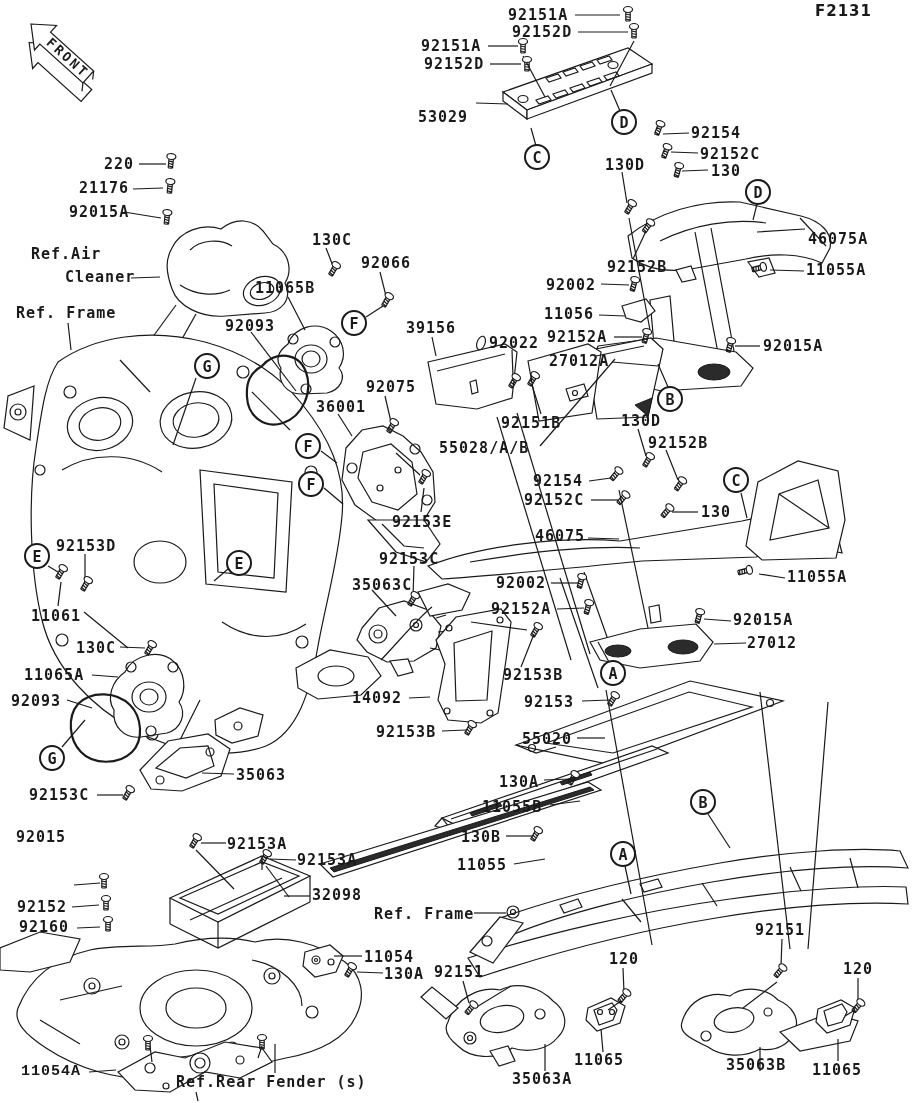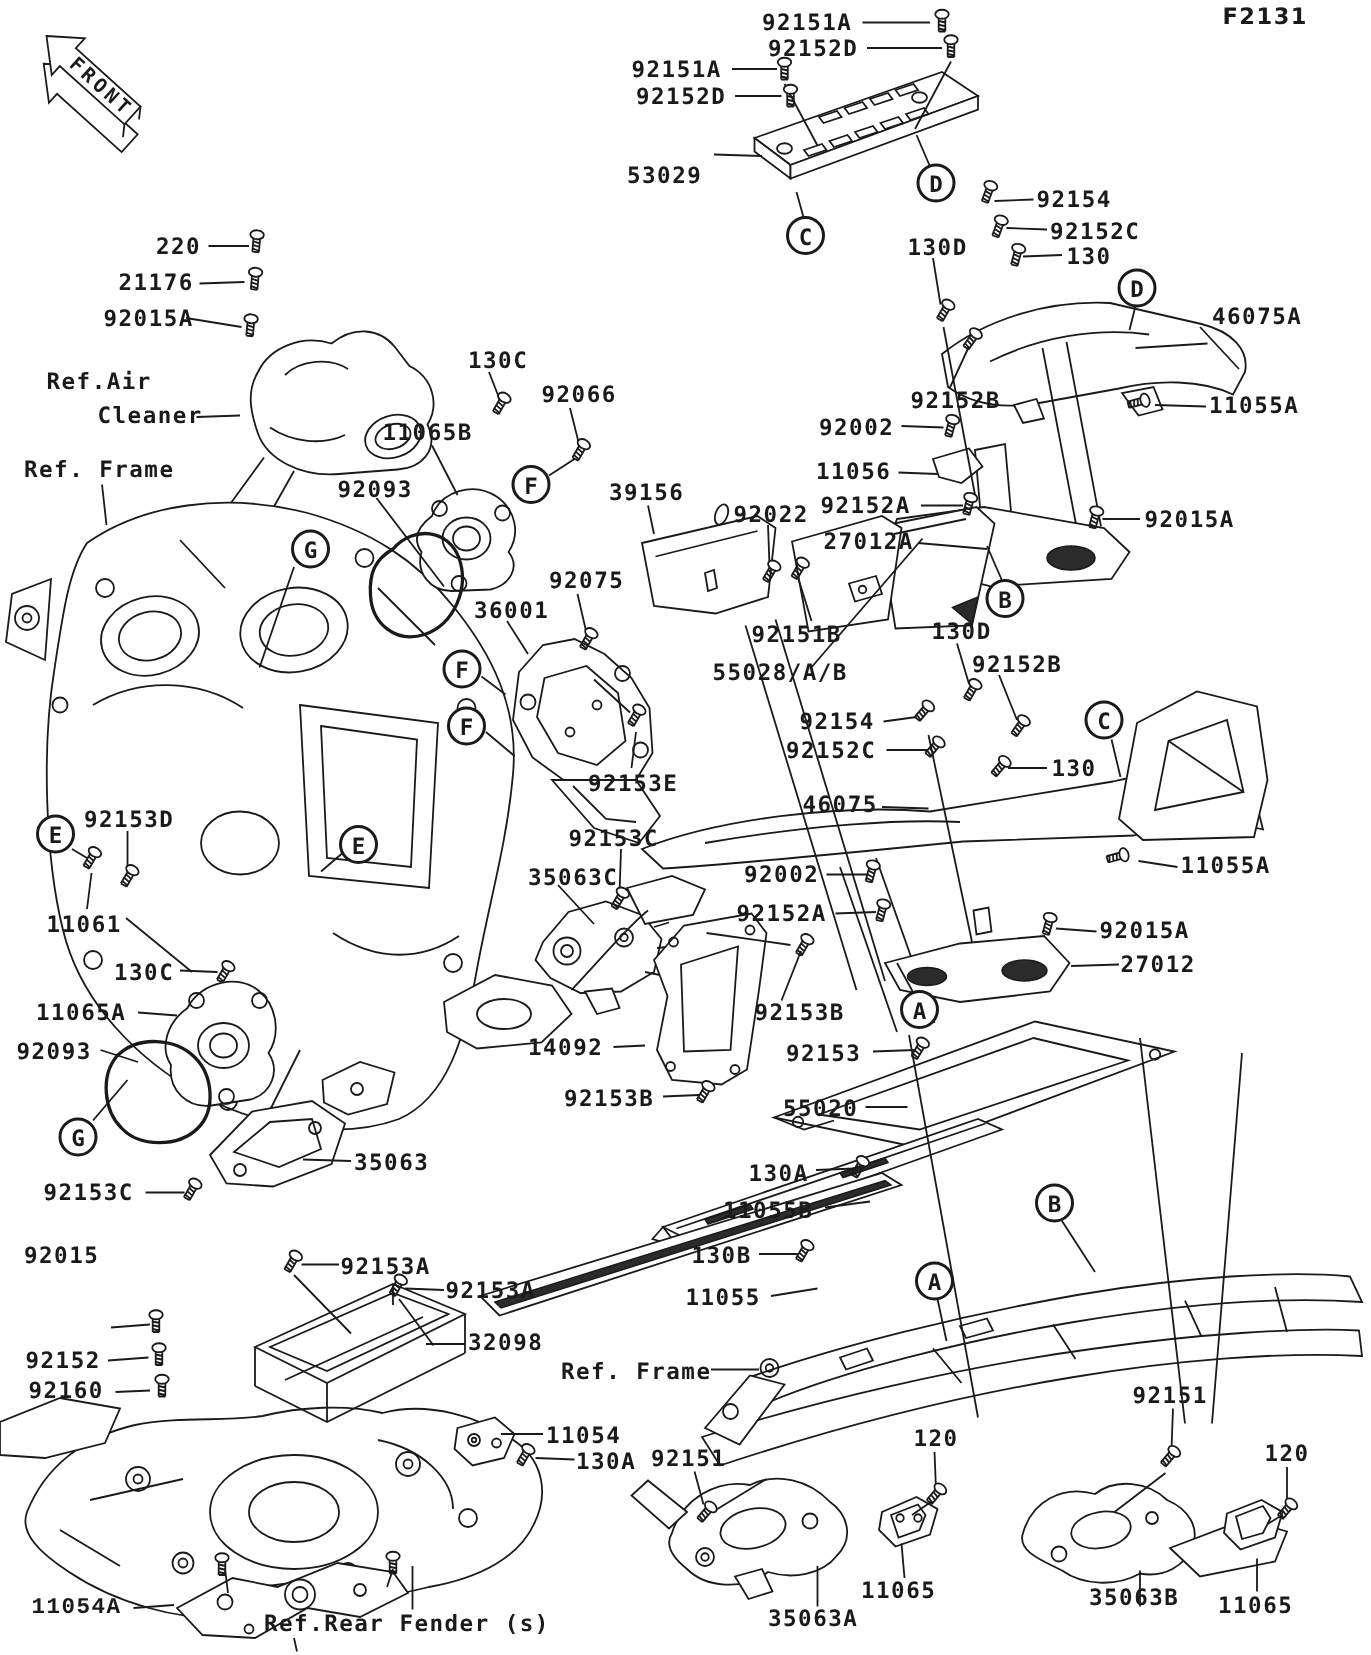--- a/index.html
+++ b/index.html
@@ -624,21 +624,21 @@
   <div id="labels-layer">
       <div class="label" style="left: 508px; top: 8px;">92151A</div>
       <div class="label" style="left: 512px; top: 25px;">92152D</div>
       <div class="label" style="left: 421px; top: 39px;">92151A</div>
       <div class="label" style="left: 424px; top: 57px;">92152D</div>
       <div class="label" style="left: 418px; top: 110px;">53029</div>
       <div class="label" style="left: 691px; top: 126px;">92154</div>
       <div class="label" style="left: 700px; top: 147px;">92152C</div>
       <div class="label" style="left: 605px; top: 158px;">130D</div>
       <div class="label" style="left: 711px; top: 164px;">130</div>
-      <div class="label" style="left: 808px; top: 204px;">46075A</div>
+      <div class="label" style="left: 808px; top: 232px;">46075A</div>
       <div class="label" style="left: 806px; top: 263px;">11055A</div>
       <div class="label" style="left: 607px; top: 260px;">92152B</div>
       <div class="label" style="left: 546px; top: 278px;">92002</div>
       <div class="label" style="left: 544px; top: 307px;">11056</div>
       <div class="label" style="left: 547px; top: 330px;">92152A</div>
       <div class="label" style="left: 549px; top: 354px;">27012A</div>
       <div class="label" style="left: 763px; top: 339px;">92015A</div>
       <div class="label" style="left: 104px; top: 157px;">220</div>
       <div class="label" style="left: 79px; top: 181px;">21176</div>
       <div class="label" style="left: 69px; top: 205px;">92015A</div>
@@ -647,21 +647,21 @@
       <div class="label" style="left: 16px; top: 306px;">Ref. Frame</div>
       <div class="label" style="left: 312px; top: 233px;">130C</div>
       <div class="label" style="left: 361px; top: 256px;">92066</div>
       <div class="label" style="left: 255px; top: 281px;">11065B</div>
       <div class="label" style="left: 225px; top: 319px;">92093</div>
       <div class="label" style="left: 406px; top: 321px;">39156</div>
       <div class="label" style="left: 489px; top: 336px;">92022</div>
       <div class="label" style="left: 366px; top: 380px;">92075</div>
       <div class="label" style="left: 316px; top: 400px;">36001</div>
       <div class="label" style="left: 501px; top: 416px;">92151B</div>
-      <div class="label" style="left: 439px; top: 441px; margin-left: 36px;">55028/A/B</div>
+      <div class="label" style="left: 439px; top: 441px;">55028/A/B</div>
       <div class="label" style="left: 392px; top: 515px;">92153E</div>
       <div class="label" style="left: 621px; top: 414px;">130D</div>
       <div class="label" style="left: 648px; top: 436px;">92152B</div>
       <div class="label" style="left: 533px; top: 474px;">92154</div>
       <div class="label" style="left: 524px; top: 493px;">92152C</div>
       <div class="label" style="left: 701px; top: 505px;">130</div>
       <div class="label" style="left: 535px; top: 529px;">46075</div>
       <div class="label" style="left: 496px; top: 576px;">92002</div>
       <div class="label" style="left: 491px; top: 602px;">92152A</div>
       <div class="label" style="left: 787px; top: 570px;">11055A</div>

